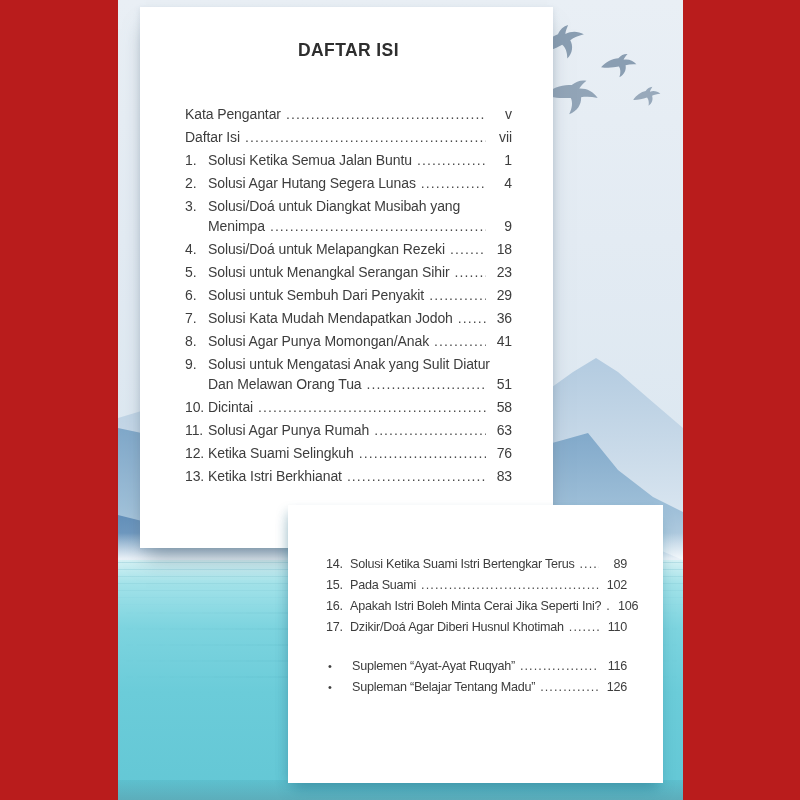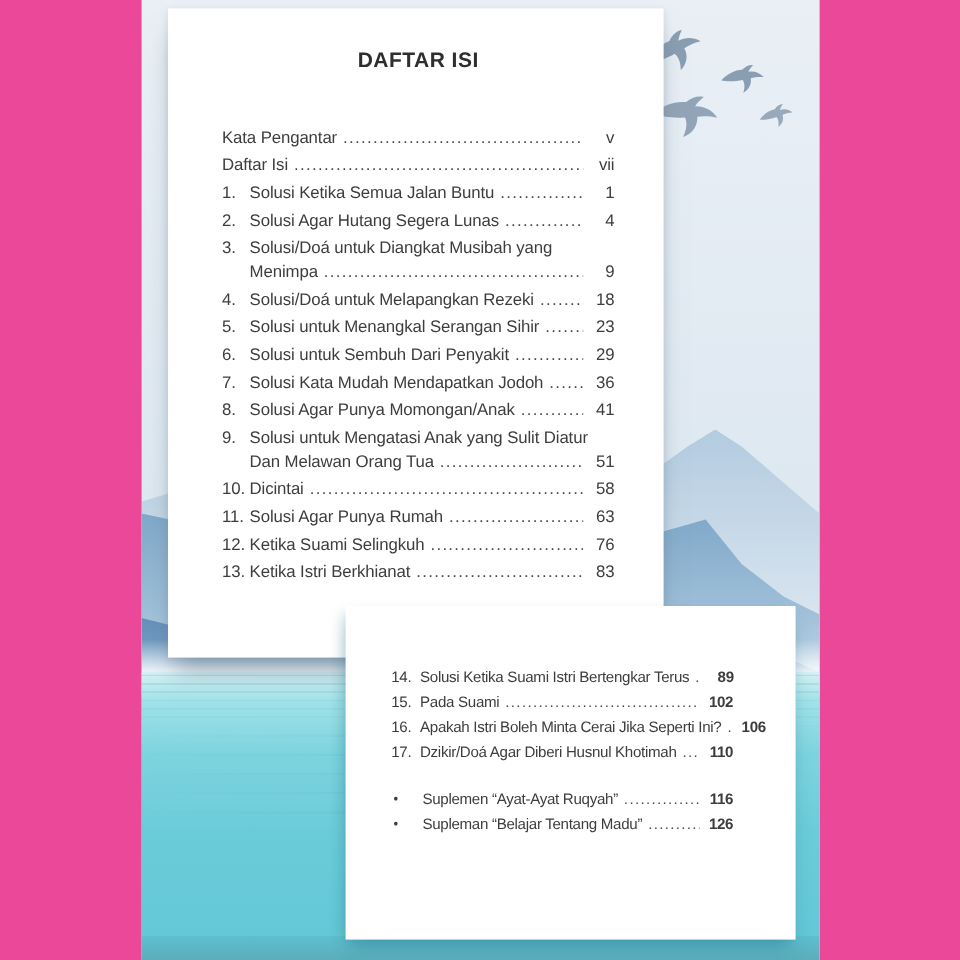--- a/index.html
+++ b/index.html
@@ -1,17 +1,17 @@
 <!DOCTYPE html>
 <html><head>
 <meta charset="utf-8">
 <style>
   html,body{margin:0;padding:0;background:#ffffff;}
   .canvas{
-    position:relative;width:800px;height:800px;background:#ec4899;
+    position:relative;width:800px;height:800px;background:#b91c1c;
     overflow:hidden;font-family:"Liberation Sans",sans-serif;
   }
   
   .photo{position:absolute;left:118px;top:0;width:565px;height:800px;overflow:hidden;
     background:linear-gradient(180deg,#e9eff5 0%,#e3ebf3 30%,#dde8f1 55%,#dbe6f0 70%);}
   .layer{position:absolute;left:0;width:565px;}
   .m-far{top:358px;height:262px;
     background:linear-gradient(180deg,#b3cbe0 0%,#c9dae9 35%,#e2ecf4 75%,rgba(240,246,250,.35) 100%);
     clip-path:polygon(0 60px,40px 48px,110px 66px,190px 82px,260px 90px,330px 80px,395px 57px,455px 14px,478px 0,500px 14px,530px 40px,565px 70px,565px 262px,0 262px);}
   .m-mid{top:425px;height:185px;
@@ -40,39 +40,39 @@
   .bird-c{left:424px;top:74px;width:58px;height:46px;transform:rotate(12deg);}
   .bird-c svg{opacity:.8;}
   .bird-d{left:514px;top:86px;width:30px;height:22px;transform:rotate(-4deg);}
   .bird-d svg{opacity:.75;}
   
   .page{position:absolute;background:#ffffff;color:#3d3d3d;box-sizing:border-box;}
   .page1{left:140px;top:7px;width:413px;height:541px;
     padding:33px 41px 0 45px;
     box-shadow:0 16px 20px -6px rgba(96,118,135,.55),0 2px 6px rgba(120,140,160,.22);}
   .page2{left:288px;top:505px;width:375px;height:278px;
-    padding:50px 52px 0 38px;
+    padding:50px 36px 0 38px;
     box-shadow:0 10px 14px -4px rgba(30,110,135,.45),-6px 2px 10px -4px rgba(60,120,140,.22);}
   .title{margin:0 0 43px 0;text-align:center;font-size:17.5px;font-weight:bold;
     letter-spacing:.4px;color:#2e2e2e;}
   
   .t-row{display:flex;align-items:flex-start;margin-bottom:3px;font-size:14px;
     line-height:20px;letter-spacing:-.1px;}
   .page2 .t-row{font-size:12.6px;line-height:19px;margin-bottom:2px;letter-spacing:-.25px;}
   .t-num{flex:0 0 23px;white-space:nowrap;}
   .page2 .t-num{flex:0 0 24px;}
   .t-bullet{font-size:11px;line-height:19px;padding-left:2px;}
   .t-body{flex:1 1 auto;min-width:0;}
   .t-line{white-space:nowrap;overflow:visible;}
   .t-last{display:flex;align-items:baseline;}
   .t-text{white-space:nowrap;flex:0 0 auto;}
   .t-dots{flex:1 1 0;min-width:0;overflow:hidden;white-space:nowrap;
     letter-spacing:1.1px;padding:0 4px 0 5px;color:#4a4a4a;}
   .t-page{flex:0 0 auto;min-width:26px;text-align:right;}
-  .page2 .t-page{min-width:28px;font-weight:bold;}
+  .page2 .t-page{min-width:28px;}
   .supp-gap{height:18px;}
 </style>
 </head>
 <body>
 
 <div class="canvas">
 
   <div class="photo">
     <div class="layer m-far"></div>
     <div class="layer m-mid"></div>

